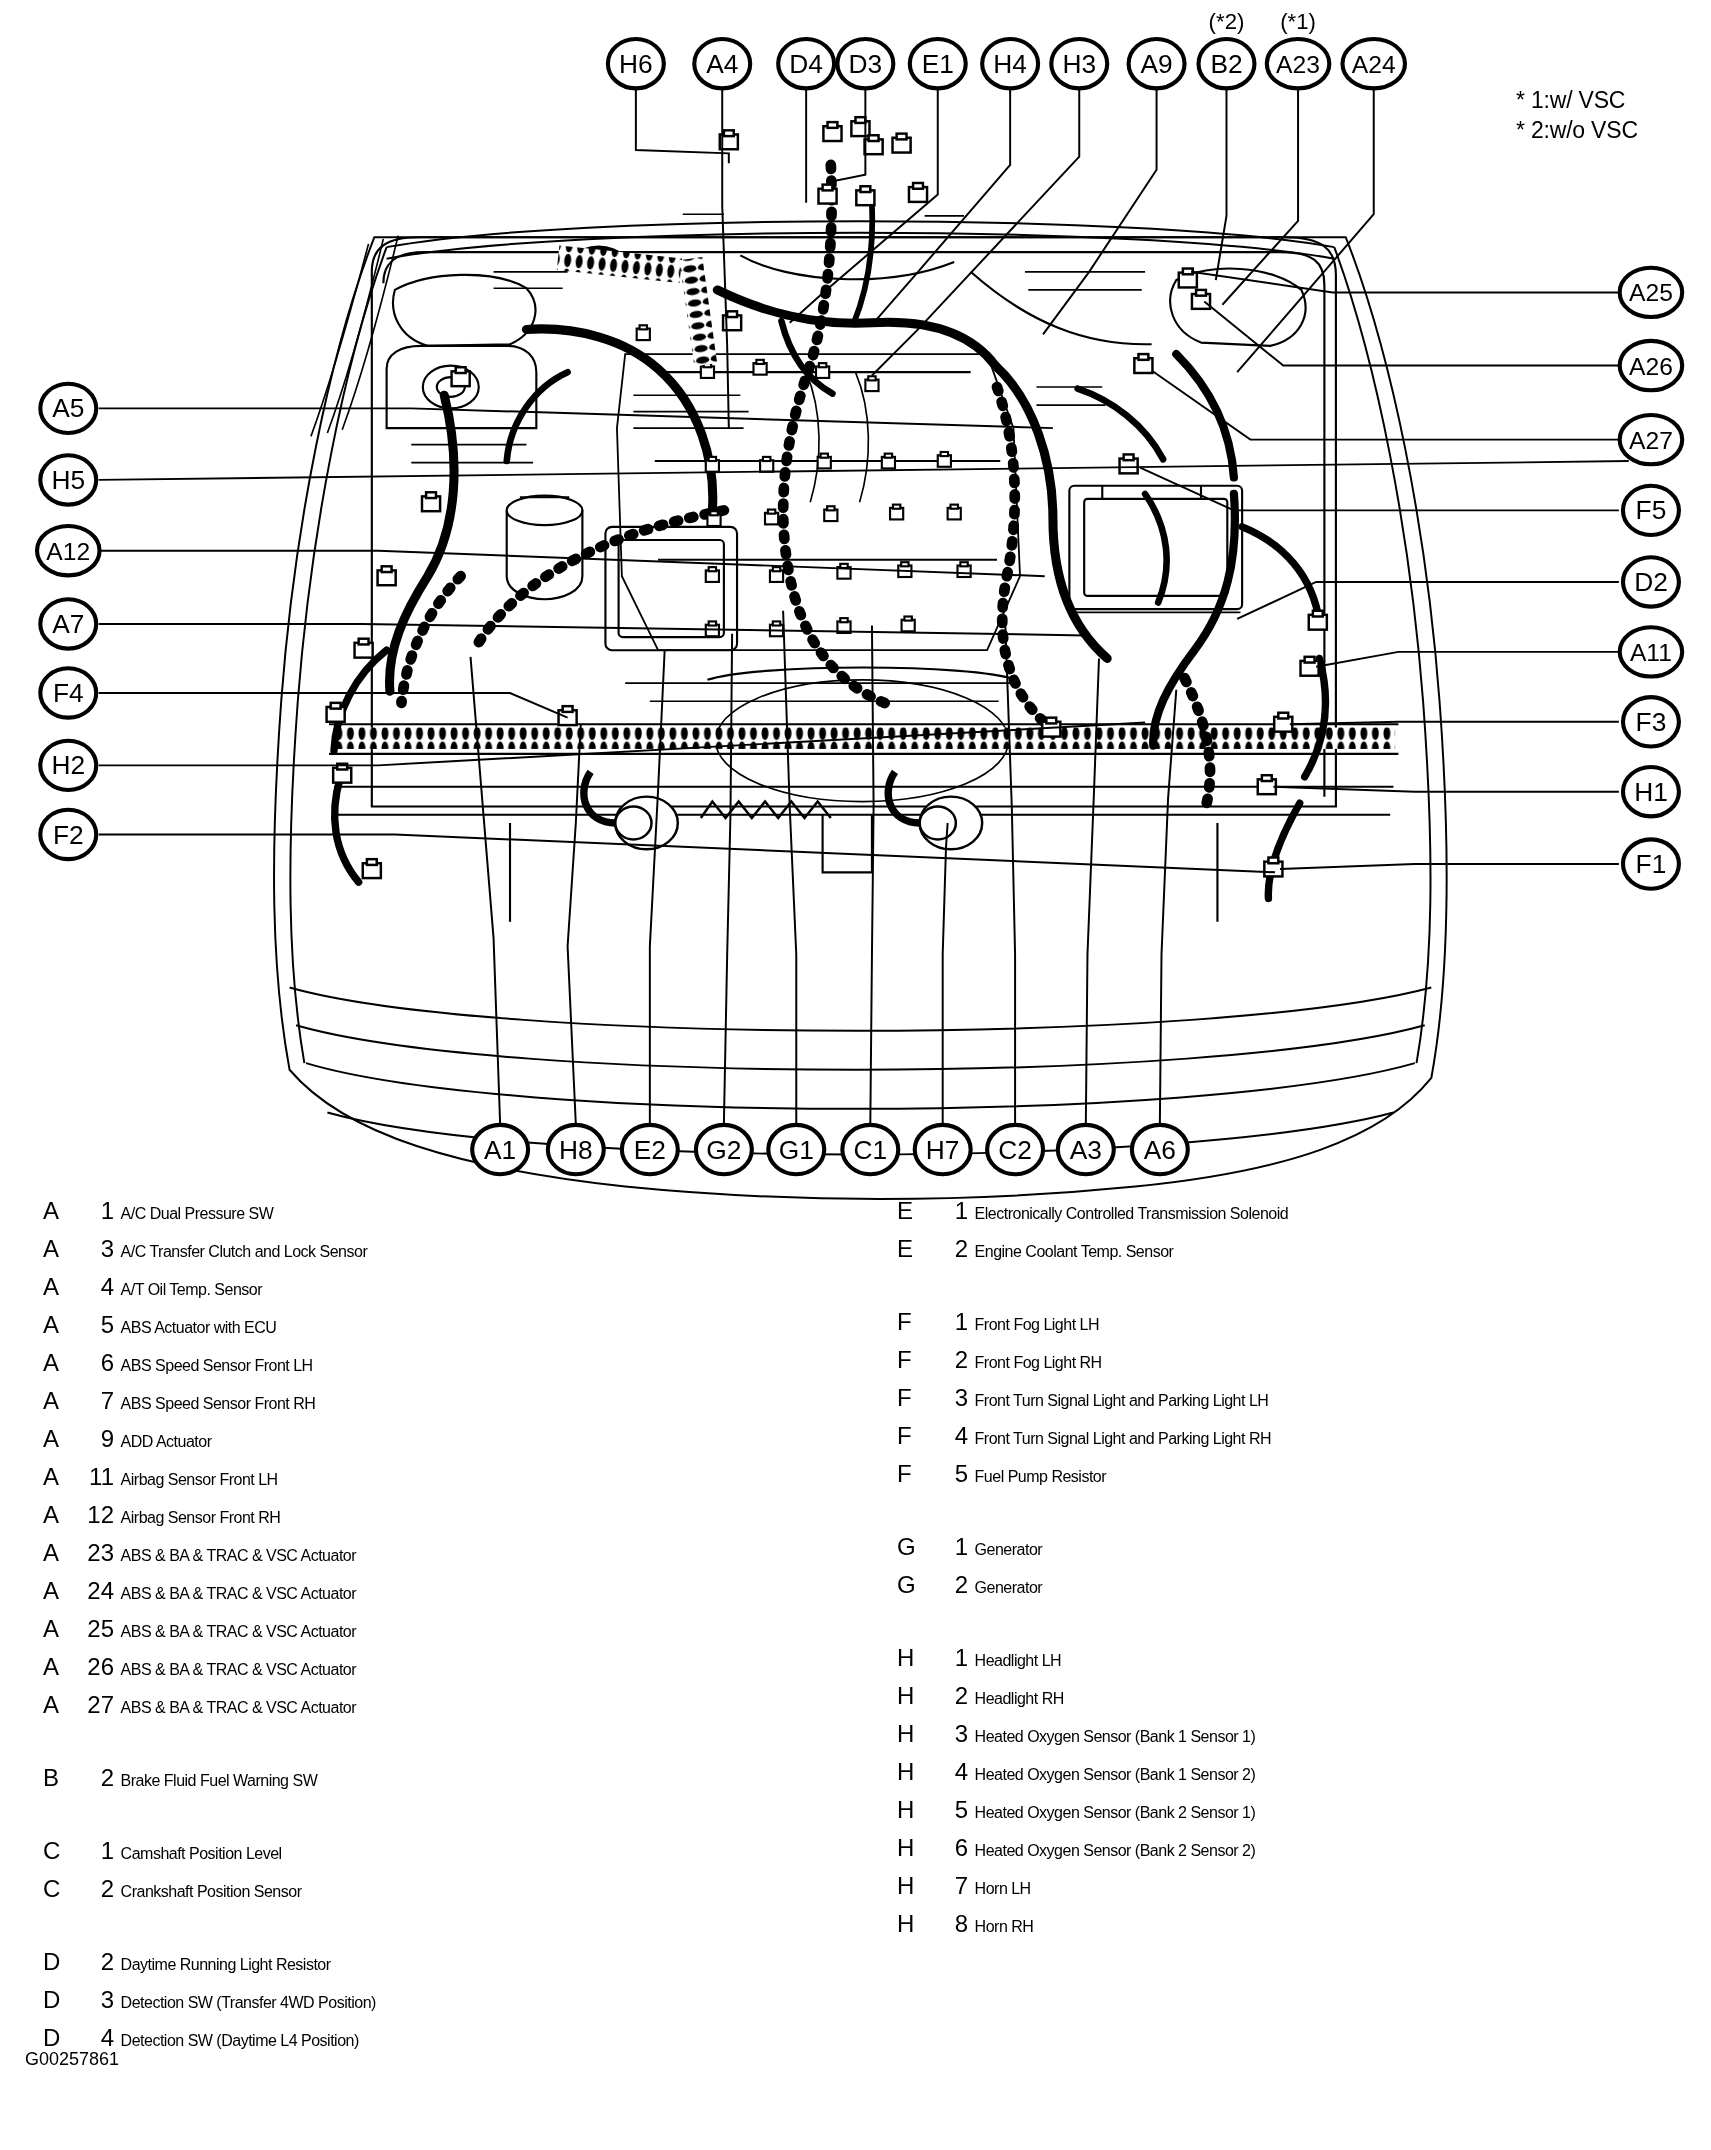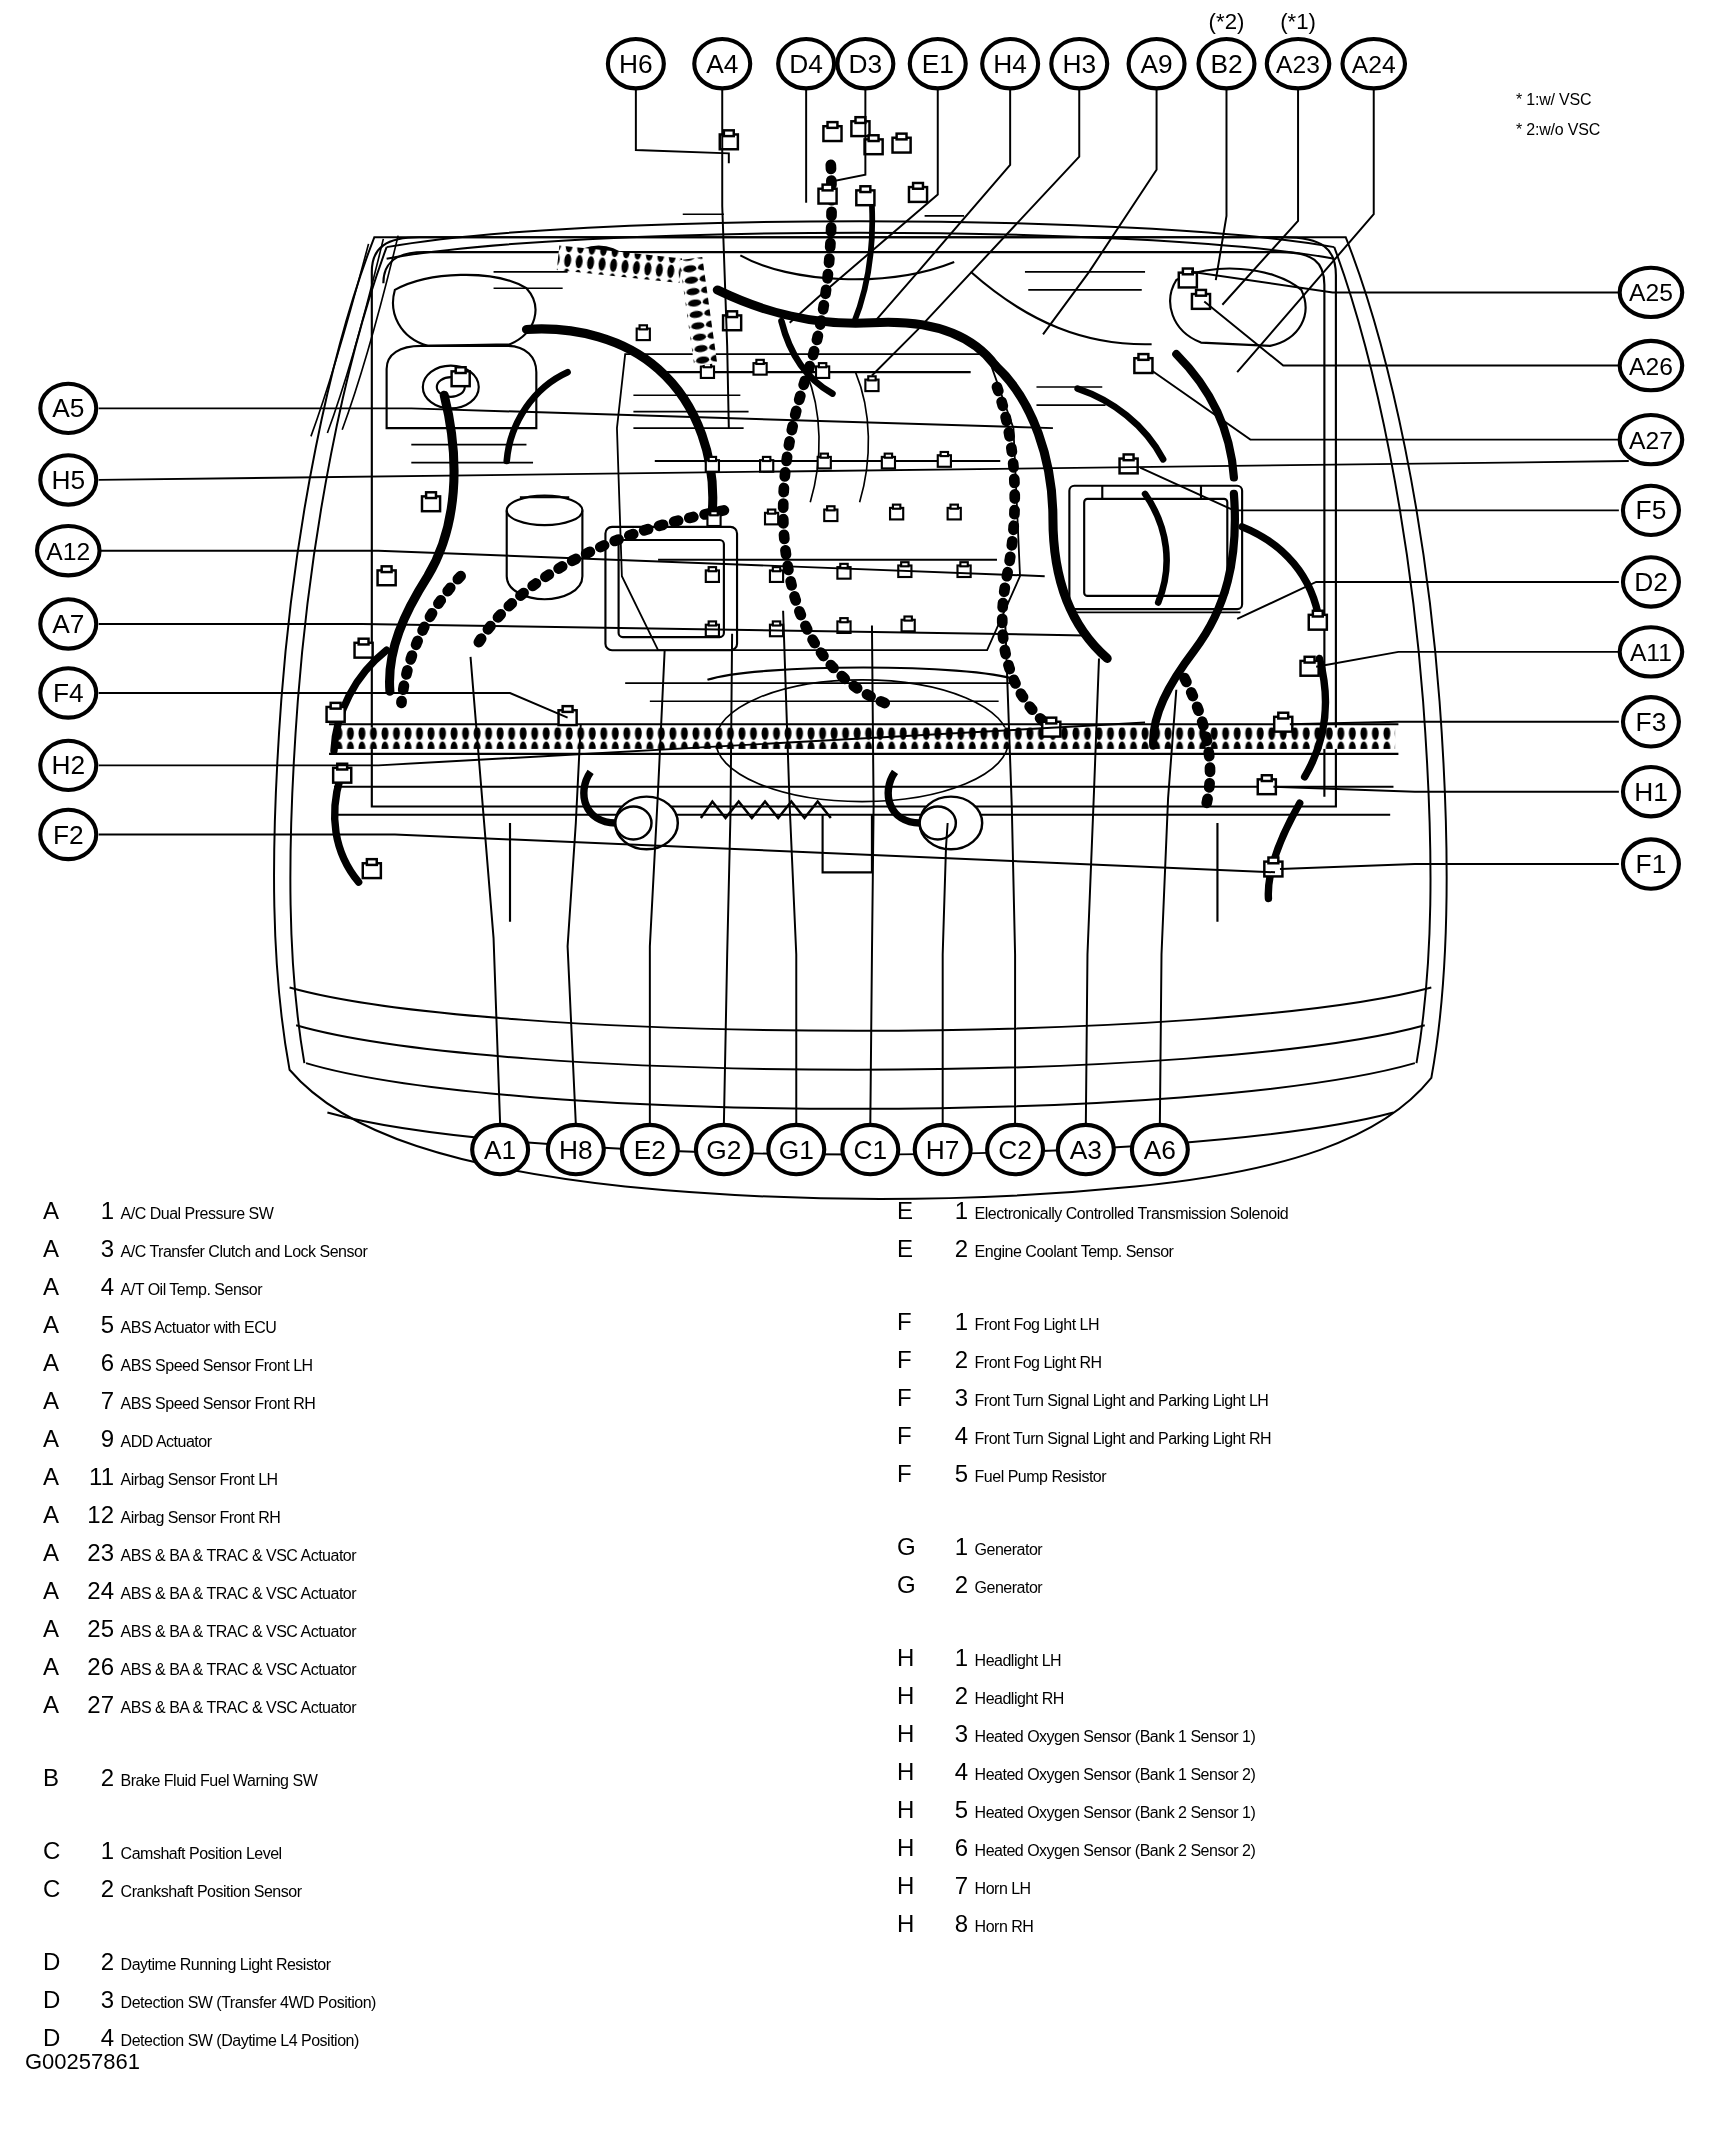--- a/index.html
+++ b/index.html
@@ -14,23 +14,23 @@
   .legend{position:absolute;left:0;top:1197px;width:1711px;height:905px;}
   .legend-col{position:absolute;top:0;}
   .legend-col.left{left:43px;width:806px;}
   .legend-col.right{left:897px;width:790px;}
   .lg-row{display:flex;align-items:baseline;height:38px;}
   .lg-row.gap{margin-top:35px;}
   .lg-letter{width:28px;flex:0 0 28px;font-size:24px;letter-spacing:0px;}
   .lg-num{width:43px;flex:0 0 43px;font-size:24px;text-align:right;padding-right:6.6px;}
   .lg-text{font-size:16px;letter-spacing:-0.5px;white-space:nowrap;}
 
-  .doc-code{position:absolute;left:25px;top:2049px;font-size:22px;letter-spacing:0px;}
-
-  .vsc-note{position:absolute;left:1516px;top:85px;font-size:16px;line-height:30px;letter-spacing:-0.2px;white-space:nowrap;}
+  .doc-code{position:absolute;left:25px;top:2049px;font-size:18px;letter-spacing:0px;}
+
+  .vsc-note{position:absolute;left:1516px;top:85px;font-size:23px;line-height:30px;letter-spacing:-0.2px;white-space:nowrap;}
 
   
 </style>
 </head>
 <body>
 
 <div id="diagram-root">
 
 <svg id="art" viewBox="0 0 2080 2614">
   <defs>

